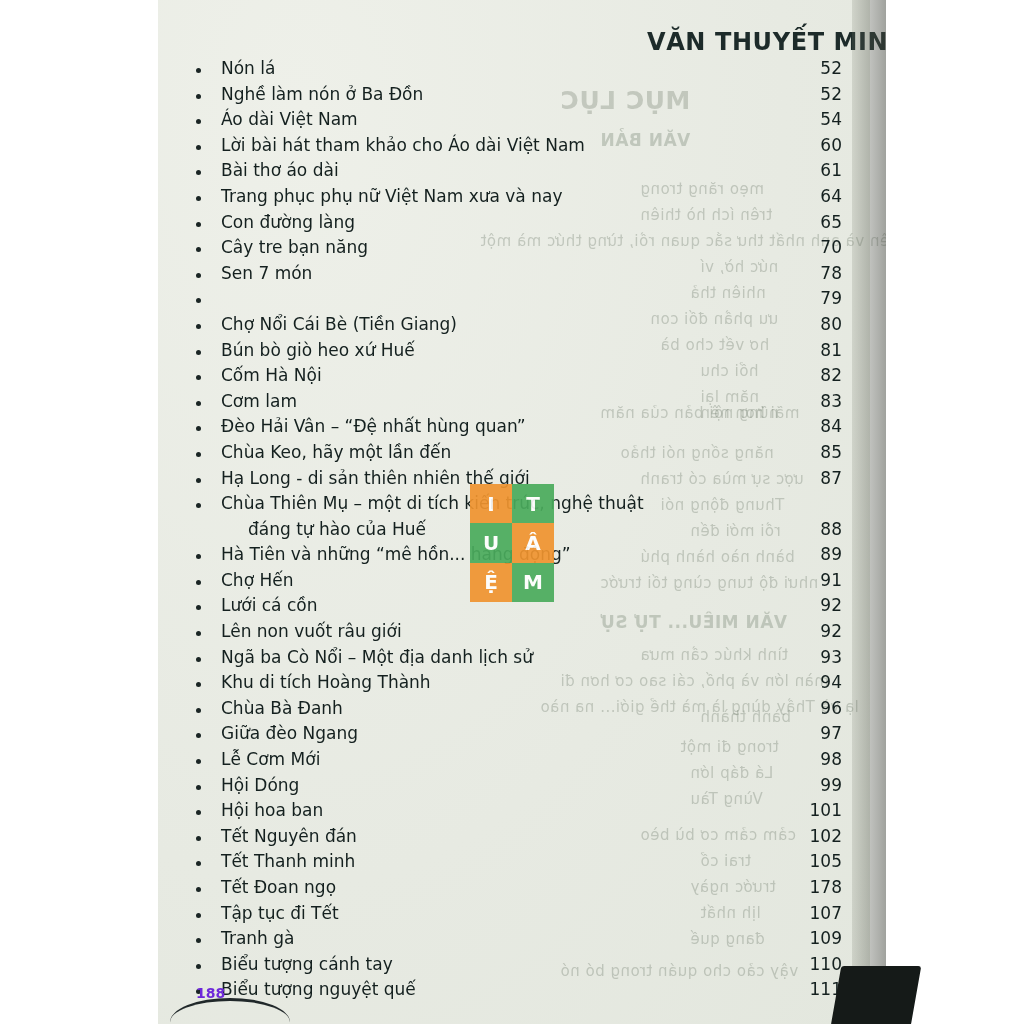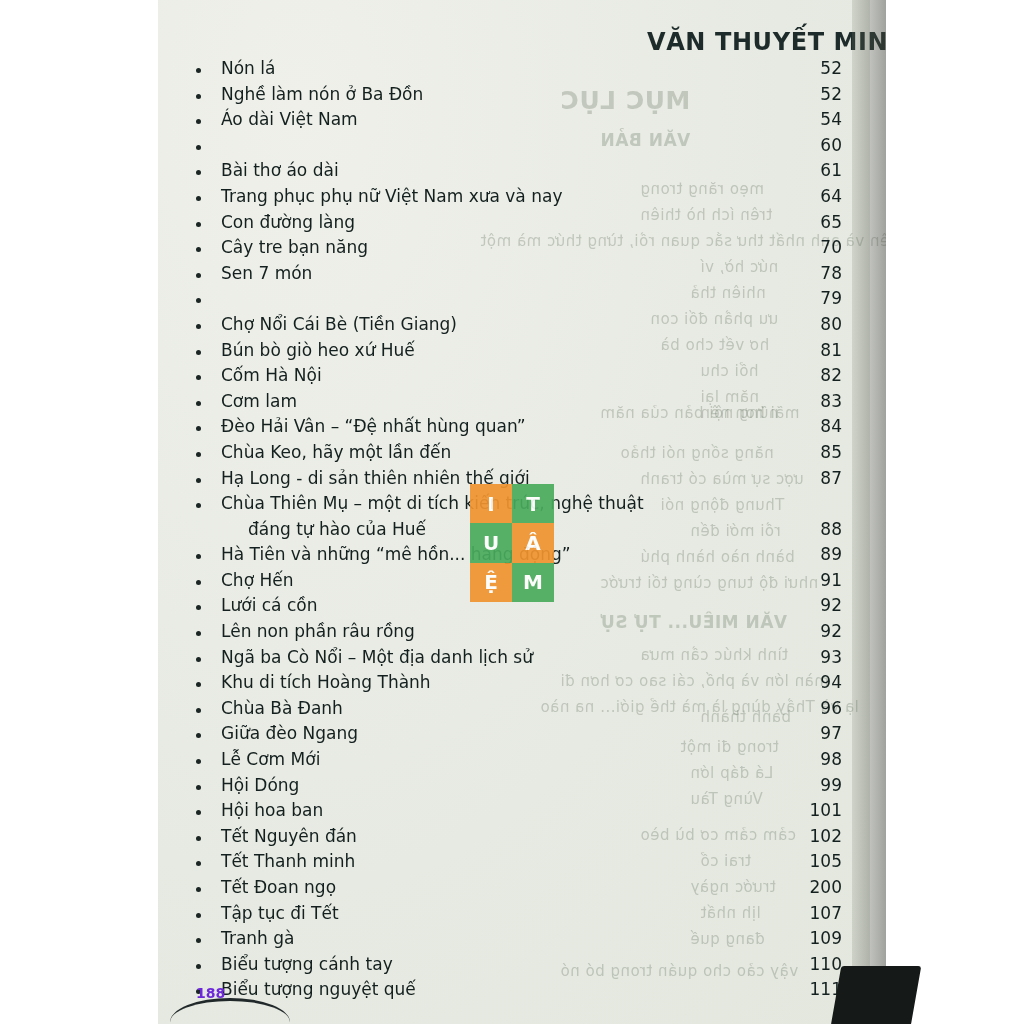--- a/index.html
+++ b/index.html
@@ -244,20 +244,21 @@
         <span class="title">Nghề làm nón ở Ba Đồn</span>
         <span class="page">52</span>
       </div>
       <div class="toc-row">
         <span class="bullet"></span>
         <span class="title">Áo dài Việt Nam</span>
         <span class="page">54</span>
       </div>
       <div class="toc-row">
         <span class="bullet"></span>
+        <span class="title">Lời bài hát tham khảo cho Áo dài Việt Nam</span>
         <span class="page">60</span>
       </div>
       <div class="toc-row">
         <span class="bullet"></span>
         <span class="title">Bài thơ áo dài</span>
         <span class="page">61</span>
       </div>
       <div class="toc-row">
         <span class="bullet"></span>
         <span class="title">Trang phục phụ nữ Việt Nam xưa và nay</span>
@@ -336,21 +337,21 @@
         <span class="title">Chợ Hến</span>
         <span class="page">91</span>
       </div>
       <div class="toc-row">
         <span class="bullet"></span>
         <span class="title">Lưới cá cồn</span>
         <span class="page">92</span>
       </div>
       <div class="toc-row">
         <span class="bullet"></span>
-        <span class="title">Lên non phần râu rồng</span>
+        <span class="title">Lên non vuốt râu giới</span>
         <span class="page">92</span>
       </div>
       <div class="toc-row">
         <span class="bullet"></span>
         <span class="title">Ngã ba Cò Nổi – Một địa danh lịch sử</span>
         <span class="page">93</span>
       </div>
       <div class="toc-row">
         <span class="bullet"></span>
         <span class="title">Khu di tích Hoàng Thành</span>
@@ -387,21 +388,21 @@
         <span class="page">102</span>
       </div>
       <div class="toc-row">
         <span class="bullet"></span>
         <span class="title">Tết Thanh minh</span>
         <span class="page">105</span>
       </div>
       <div class="toc-row">
         <span class="bullet"></span>
         <span class="title">Tết Đoan ngọ</span>
-        <span class="page">200</span>
+        <span class="page">178</span>
       </div>
       <div class="toc-row">
         <span class="bullet"></span>
         <span class="title">Tập tục đi Tết</span>
         <span class="page">107</span>
       </div>
       <div class="toc-row">
         <span class="bullet"></span>
         <span class="title">Tranh gà</span>
         <span class="page">109</span>

